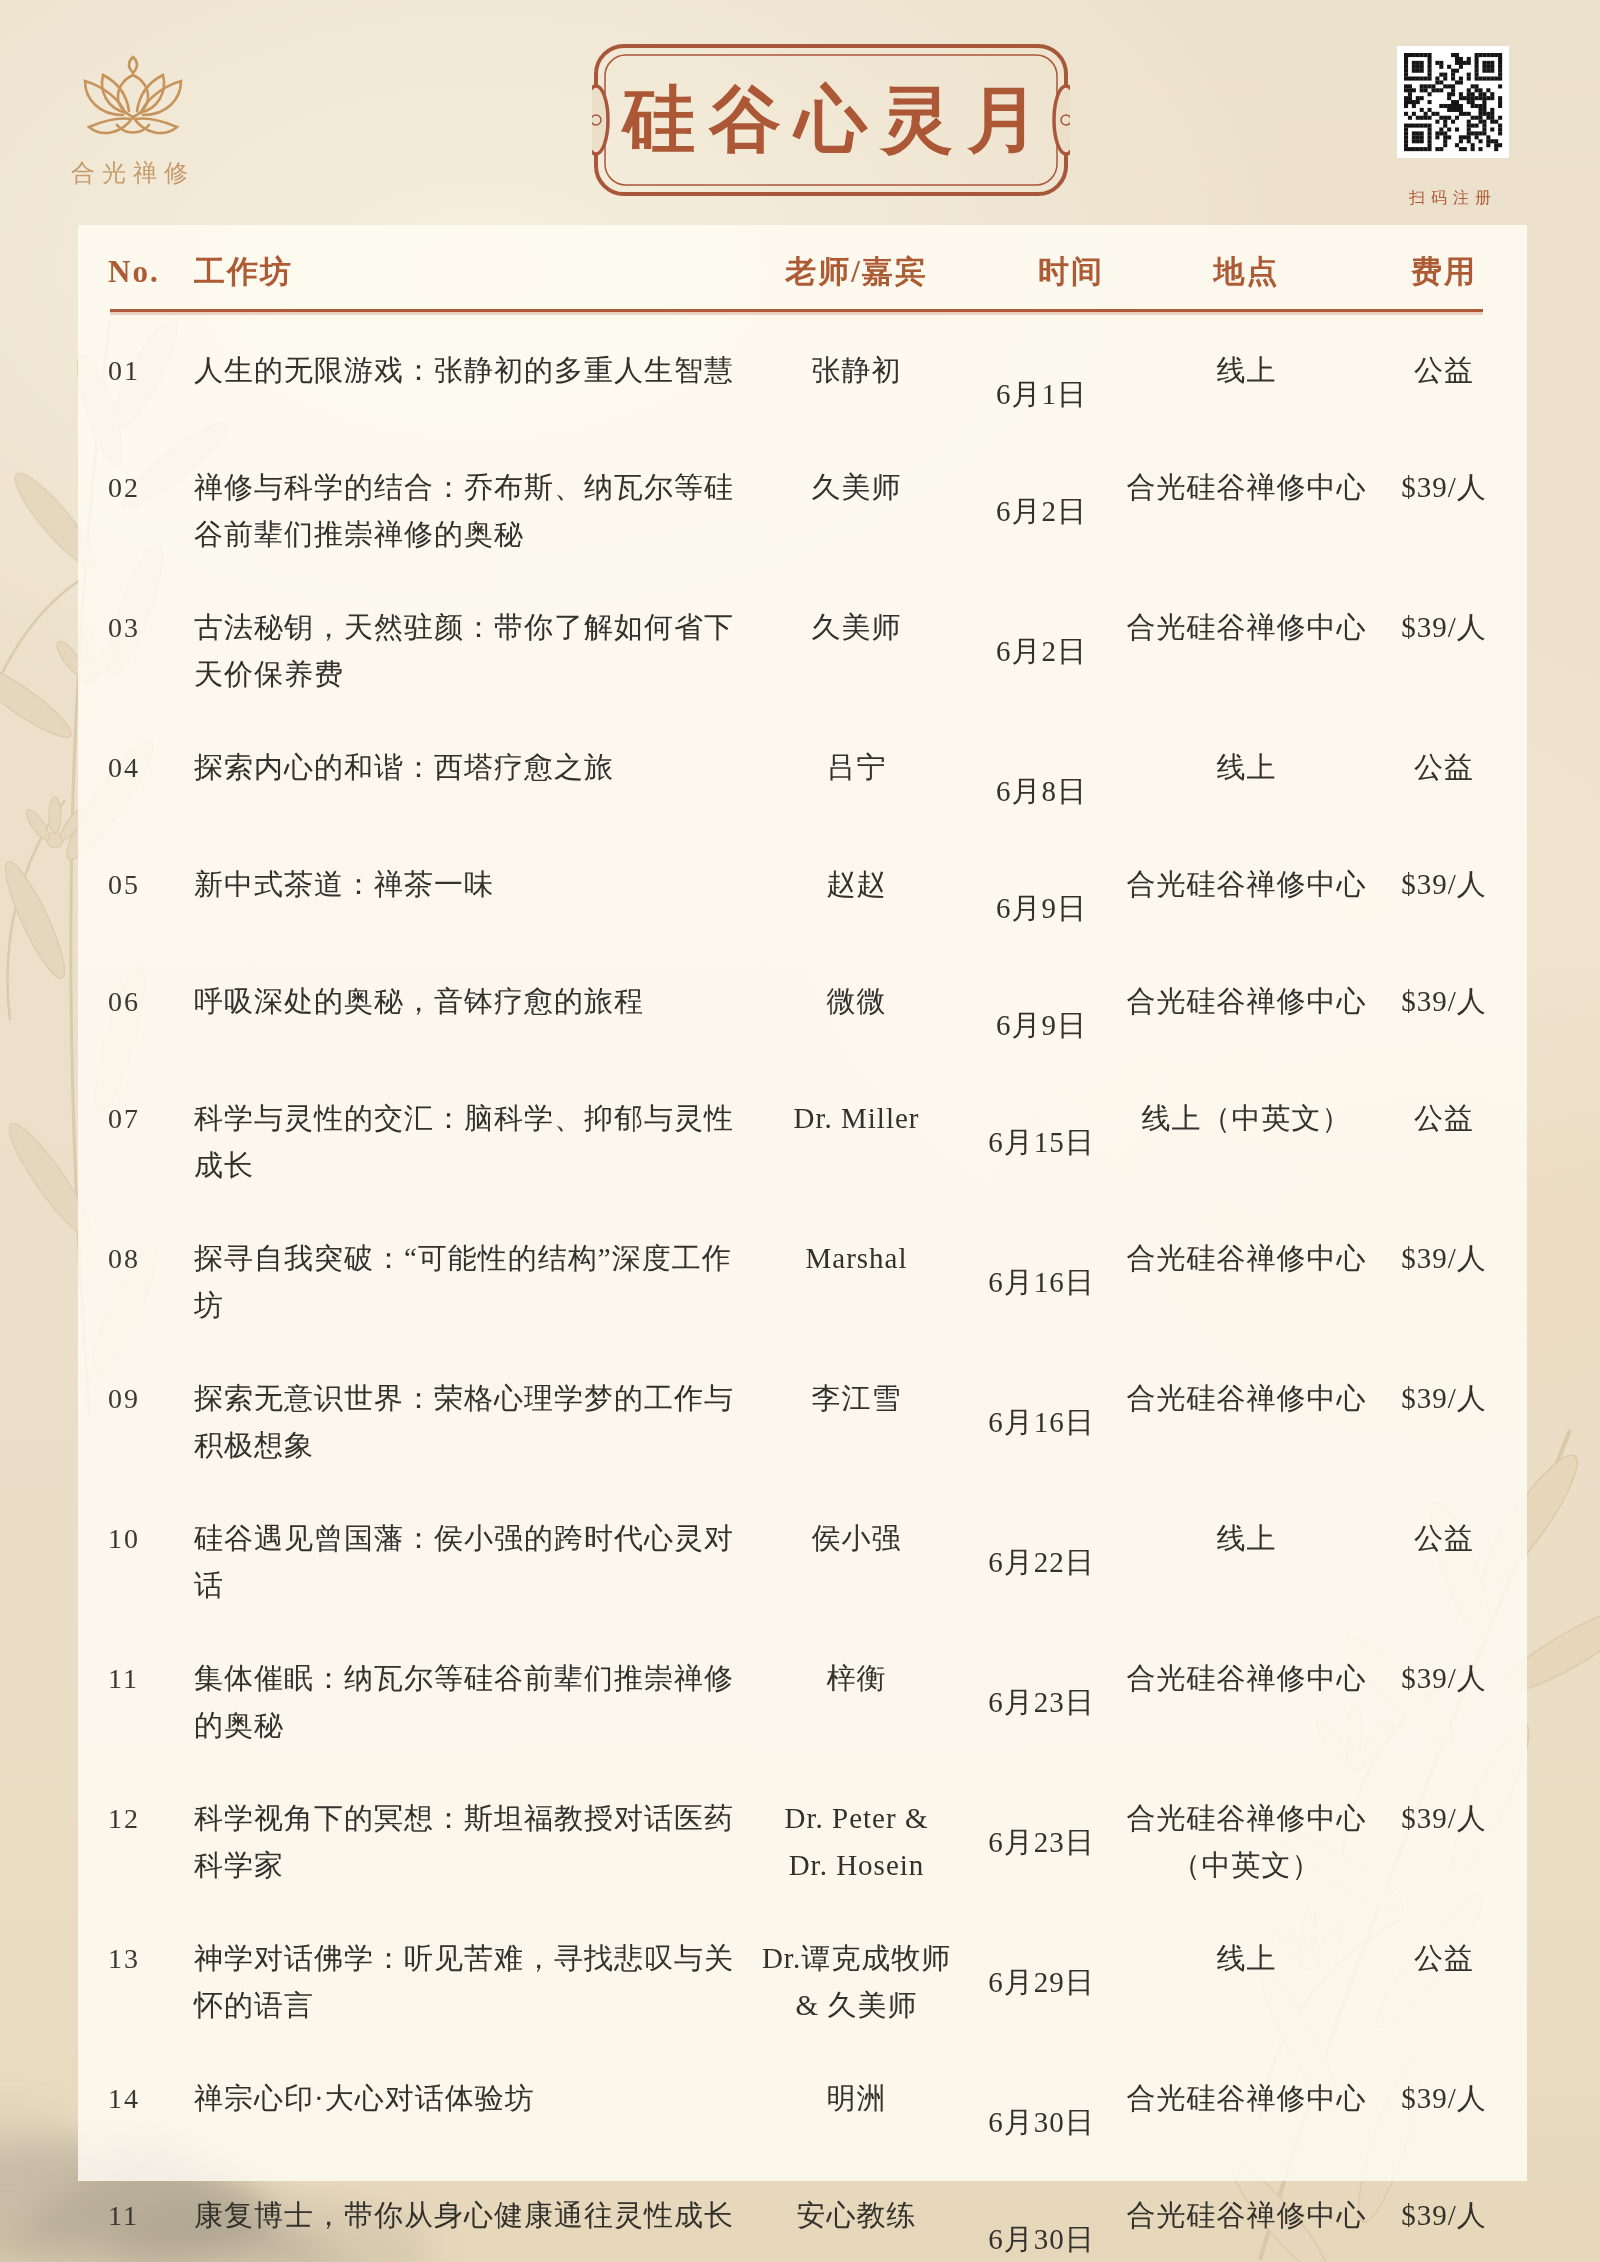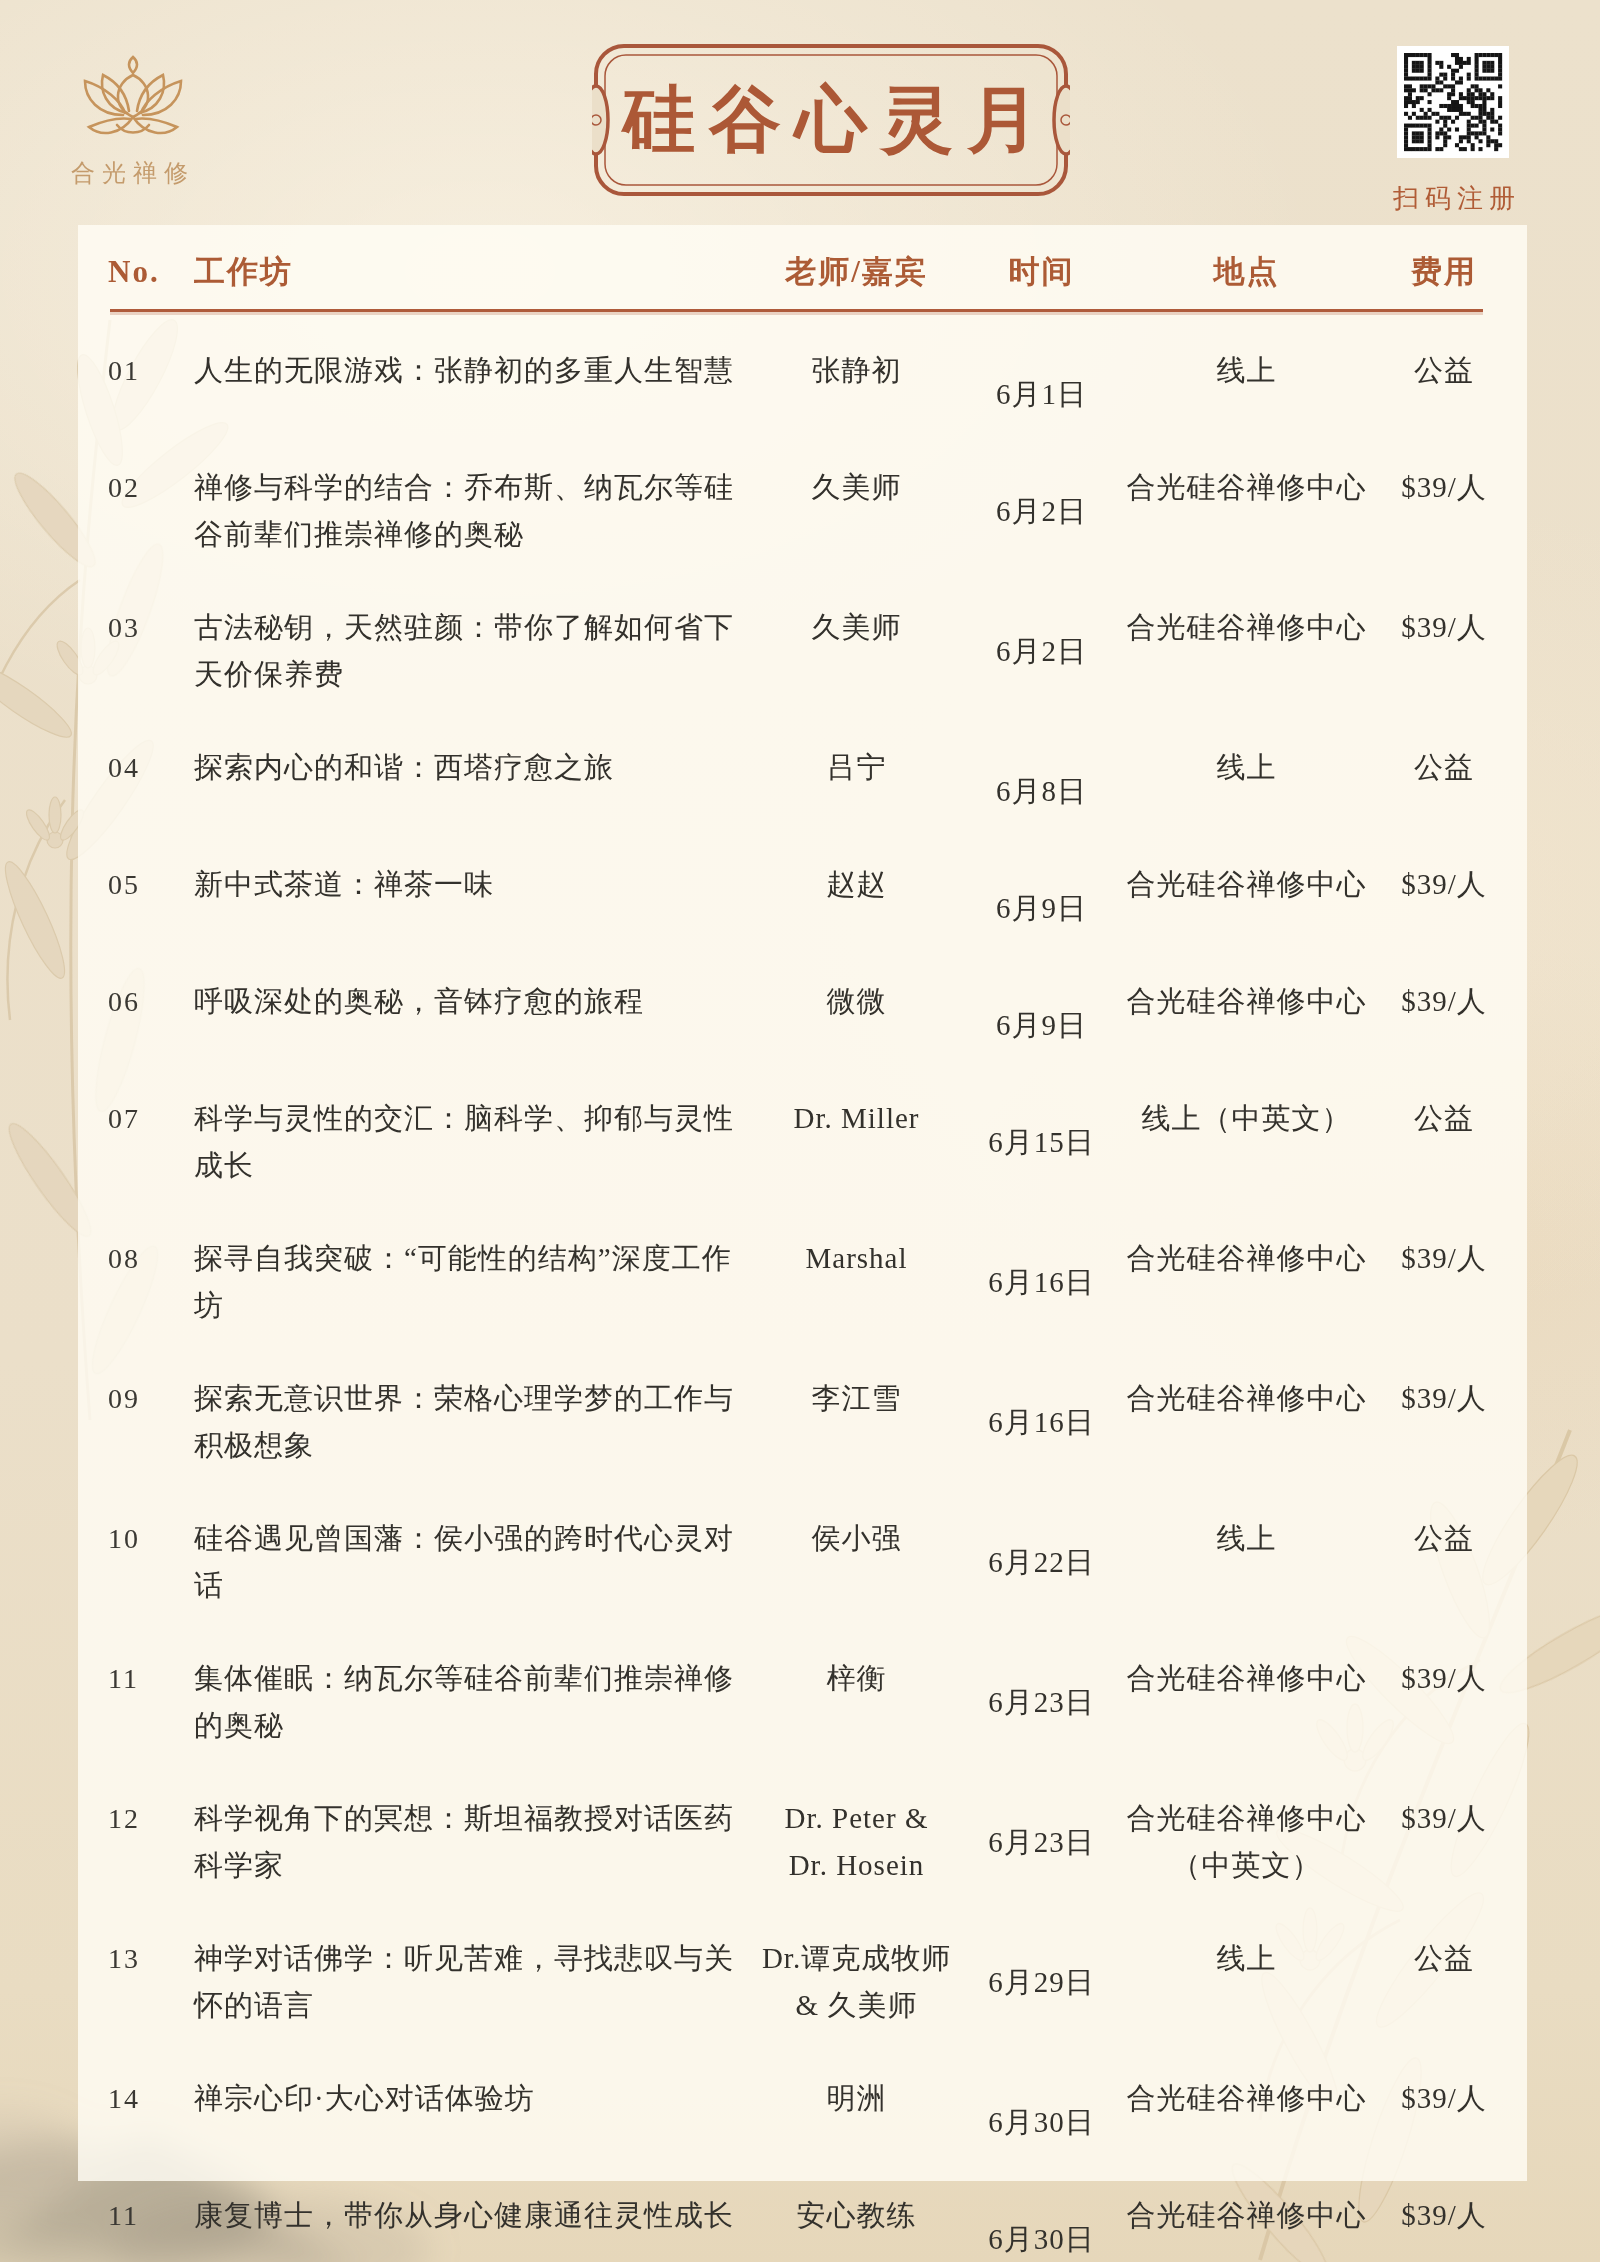--- a/index.html
+++ b/index.html
@@ -35,40 +35,40 @@
   .rows{padding:12px 28px 0 30px;}
   .row{display:flex;align-items:flex-start;padding:23px 0;}
   .cell{font-size:29px;line-height:47px;color:#33312C;letter-spacing:1px;}
   .c-no{width:86px;color:#3A3833;font-size:28px;letter-spacing:2px;}
   .c-ws{width:540px;}
   .c-teacher{width:245px;text-align:center;white-space:pre-line;}
   .c-time{width:125px;text-align:center;margin-top:24px;}
   .c-loc{width:285px;text-align:center;white-space:pre-line;}
   .c-fee{width:110px;text-align:center;}
   .h-no{width:86px;}.h-ws{width:540px;}.h-teacher{width:245px;text-align:center;}
-  .h-time{width:125px;text-align:center;}.h-loc{width:285px;text-align:center;}
+  .h-time{width:125px;text-align:right;}.h-loc{width:285px;text-align:center;}
   .h-fee{width:110px;text-align:center;}
   
   .logo{position:absolute;left:68px;top:51px;width:130px;text-align:center;z-index:4;}
   .logo .name{
     margin-top:6px;color:#C49B6C;font-size:24px;letter-spacing:7px;white-space:nowrap;
   }
   
   .plaque{position:absolute;left:592px;top:42px;width:478px;height:156px;z-index:4;}
   .plaque svg{position:absolute;left:0;top:0;}
   .plaque .ttl{
     position:absolute;left:0;top:0;width:100%;height:100%;
     display:flex;align-items:center;justify-content:center;
     color:#AC5836;font-size:72px;font-weight:700;letter-spacing:14px;
     text-indent:14px;
   }
   
   .qr{position:absolute;left:1393px;top:46px;width:120px;text-align:center;z-index:4;}
   .qr-box{width:112px;height:112px;background:#FFFFFF;margin:0 auto;}
-  .qr-label{margin-top:23px;color:#B05C36;font-size:26px;letter-spacing:6px;white-space:nowrap;}
+  .qr-label{margin-top:30px;color:#B05C36;font-size:16px;letter-spacing:6px;white-space:nowrap;}
 </style>
 </head>
 <body>
 
 <div class="page">
 
   <svg class="decor" style="left:-40px;top:280px;" width="300" height="1180" viewBox="0 0 300 1180">
     <g fill="#E4D5BC" stroke="#D8C6A6" stroke-width="1.2" opacity="0.85">
       <path d="M150,40 C120,300 90,620 130,1140" fill="none" stroke-width="3"></path>
       <path d="M120,300 C60,340 20,420 10,500" fill="none" stroke-width="2.5"></path>

